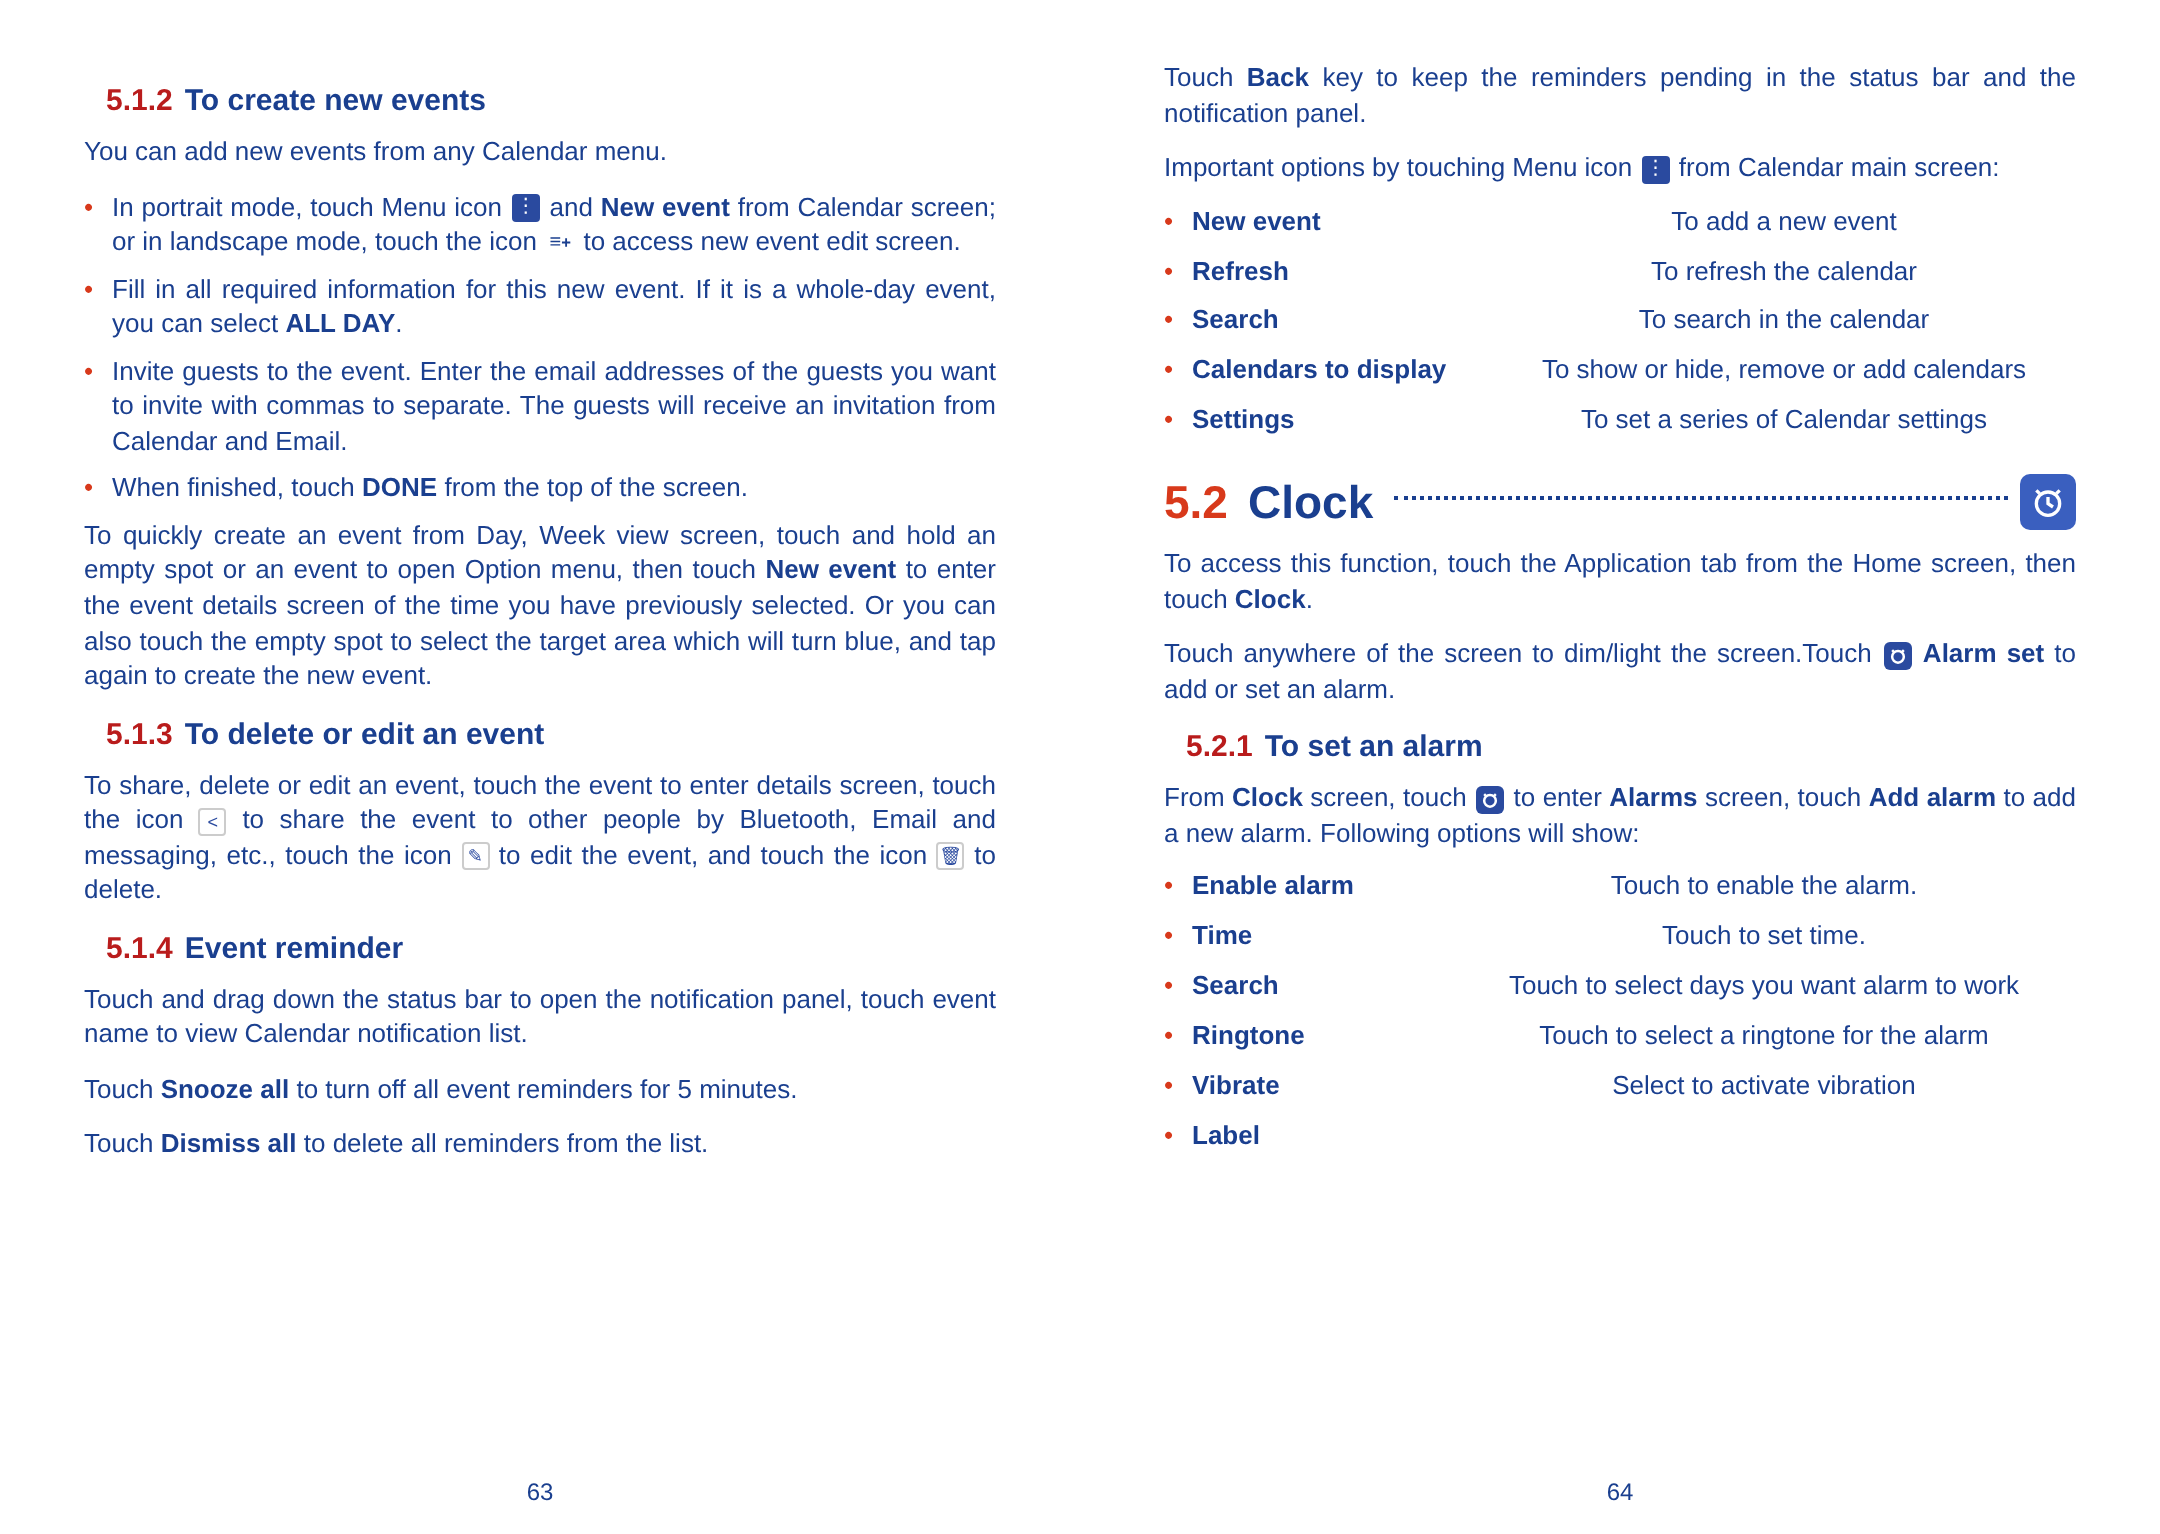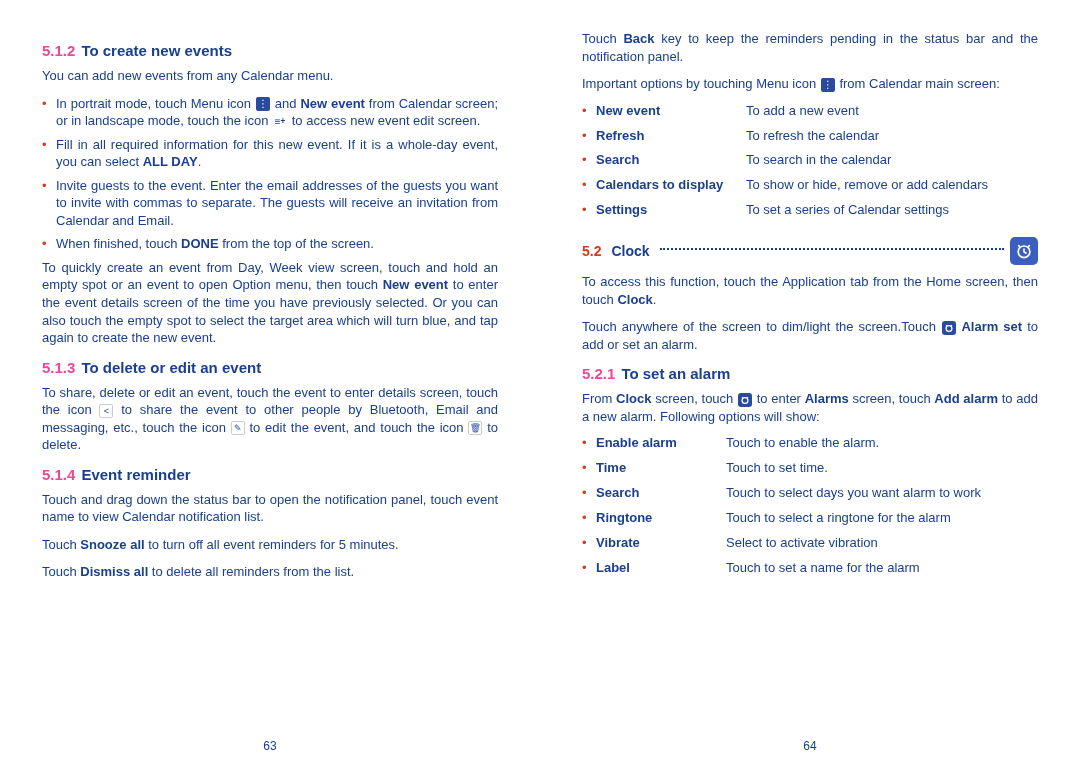--- a/index.html
+++ b/index.html
@@ -17,23 +17,23 @@
     padding: 30px 42px 40px 42px;
     position: relative;
   }
   .subsection-heading {
     font-size: 15px;
     font-weight: bold;
     color: #1a3f8f;
     margin-top: 12px;
     margin-bottom: 8px;
   }
-  .subsection-heading .num { color: #ec4899; margin-right: 6px; }
+  .subsection-heading .num { color: #b91c1c; margin-right: 6px; margin-left: 11px; }
   .section-heading {
-    font-size: 14px;
+    font-size: 23px;
     font-weight: bold;
     color: #1a3f8f;
     margin-top: 18px;
     margin-bottom: 8px;
     display: flex;
     align-items: center;
   }
   .section-heading .num { color: #d8391b; margin-right: 10px; }
   .section-heading .title { margin-right: 4px; }
   .section-heading .dots {
@@ -42,21 +42,21 @@
     margin: 0 6px 4px 6px;
     height: 1px;
   }
   p { margin-bottom: 10px; line-height: 1.35; text-align: justify; }
   .bullet-row { display: flex; margin-bottom: 6px; line-height: 1.35; }
   .bullet-row .dot { color: #d8391b; width: 14px; flex-shrink: 0; }
   .bullet-row .txt { flex: 1; text-align: justify; }
   .opt-row { display: flex; margin-bottom: 8px; line-height: 1.3; }
   .opt-row .dot { color: #d8391b; width: 14px; flex-shrink: 0; }
   .opt-row .label { font-weight: bold; width: 145px; flex-shrink: 0; }
-  .opt-row .desc { flex: 1; }
+  .opt-row .desc { flex: 1; text-align: center; }
   .page-num {
     position: absolute;
     bottom: 14px;
     left: 0; right: 0;
     text-align: center;
     font-size: 12px;
   }
   .icon-inline {
     display: inline-flex;
     align-items: center;
@@ -252,18 +252,17 @@
         <div class="desc">Touch to select a ringtone for the alarm</div>
       </div>
       <div class="opt-row">
         <div class="dot">•</div>
         <div class="label" style="width:130px">Vibrate</div>
         <div class="desc">Select to activate vibration</div>
       </div>
       <div class="opt-row">
         <div class="dot">•</div>
         <div class="label" style="width:130px">Label</div>
-        <div class="desc">Touch to set a name for the alarm</div>
       </div>
     </div>
 
   <div class="page-num">64</div>
 </div>
 
 </body></html>

